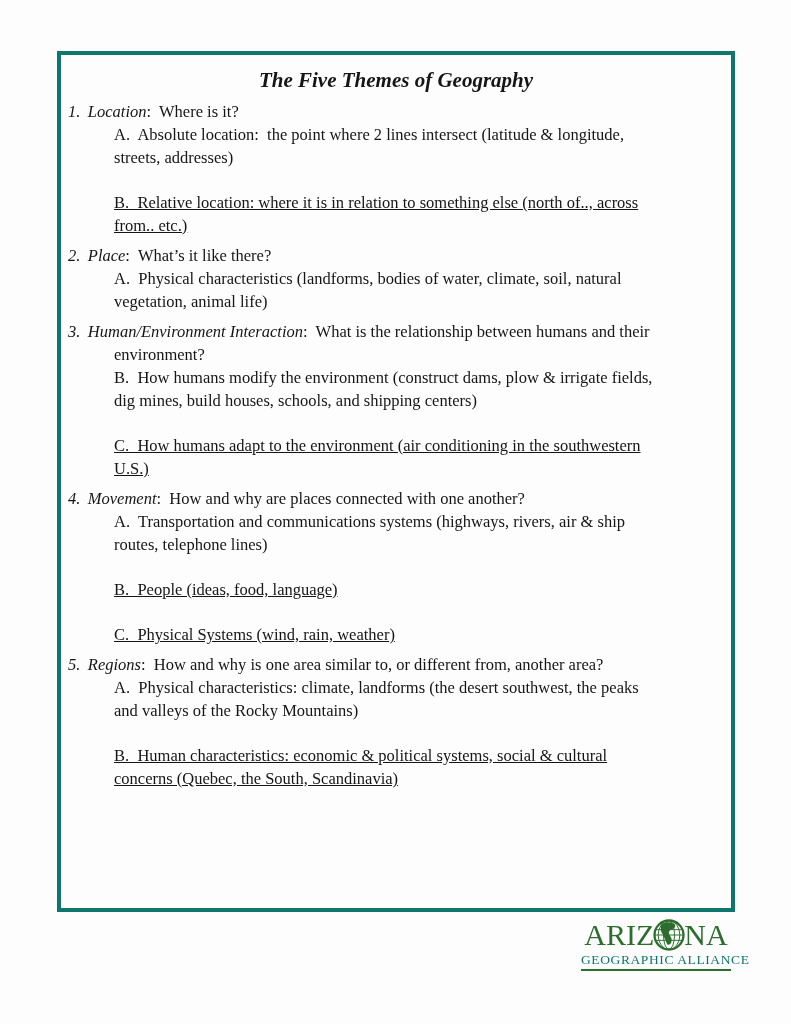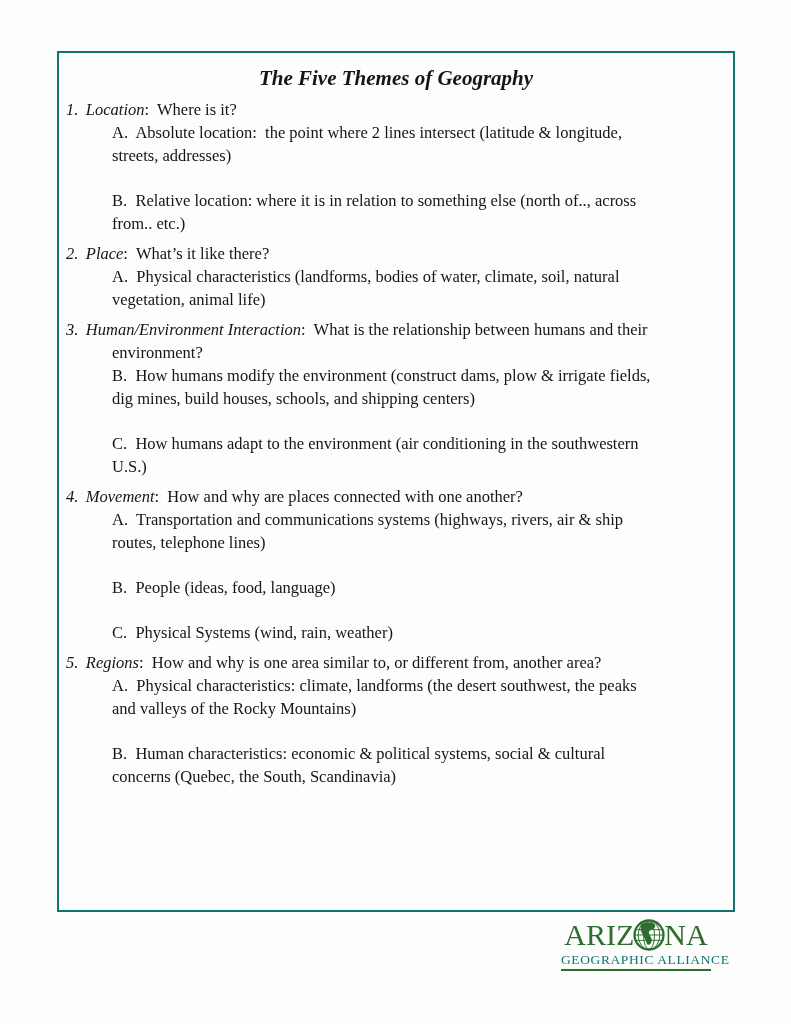--- a/index.html
+++ b/index.html
@@ -8,21 +8,21 @@
     background: #fdfdfd;
     font-family: "Liberation Serif", serif;
     color: #151515;
     position: relative;
     overflow: hidden;
   }
   .doc-box {
     position: absolute;
     left: 57px; top: 51px;
     width: 678px; height: 861px;
-    border: 2px solid #0f766e;
+    border: 4px solid #0f766e;
     box-sizing: border-box;
     padding-top: 12px;
     background: #fdfdfd;
   }
   .title {
     margin: 0;
     text-align: center;
     font-size: 21px;
     line-height: 26px;
     font-weight: bold;
@@ -41,26 +41,26 @@
   }
   .heading .num, .heading .name { font-style: italic; }
   .heading .name { margin-left: 0.45em; }
   .item {
     margin: 0 12px 0 53px;
     padding-right: 2px;
     font-size: 16.5px;
     line-height: 23px;
     white-space: pre-wrap;
   }
-  .item + .item { margin-top: 22px; }
+  .item + .item { margin-top: 22px; text-decoration: underline; }
 
   .logo {
     position: absolute;
     top: 918px;
-    right: 80px;
+    right: 60px;
     width: 150px;
     text-align: center;
     line-height: 1;
   }
   .logo-word {
     font-size: 30px;
     line-height: 34px;
     letter-spacing: 0px;
     white-space: nowrap;
     font-weight: 500;

